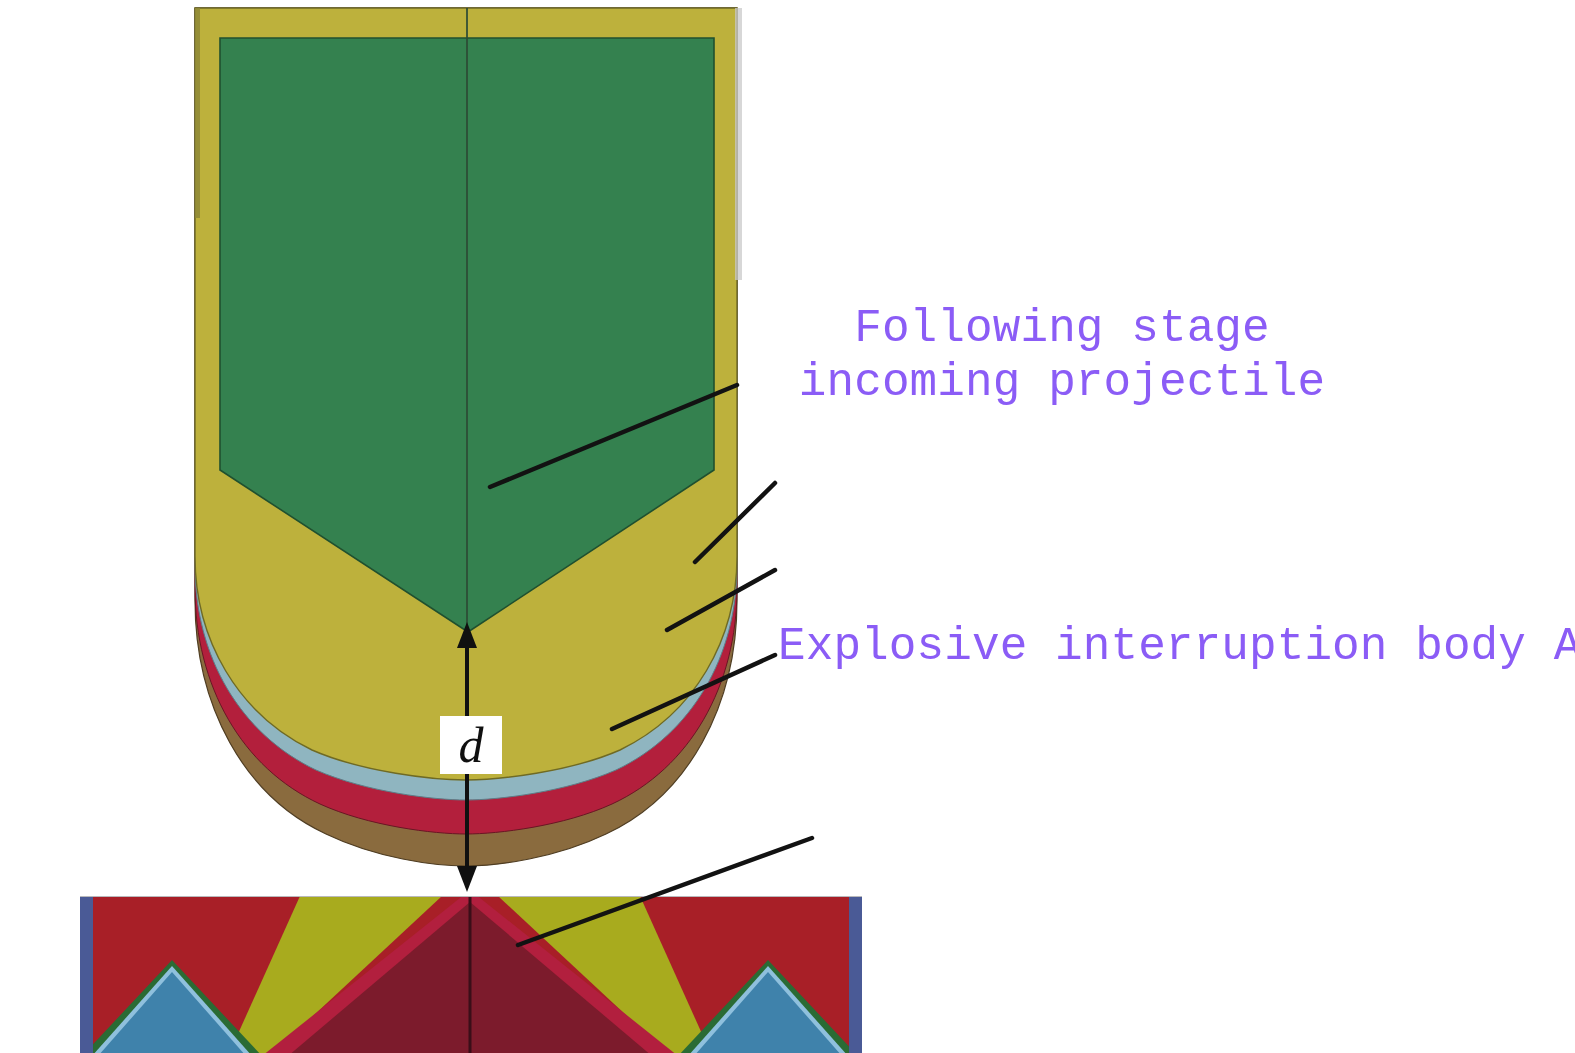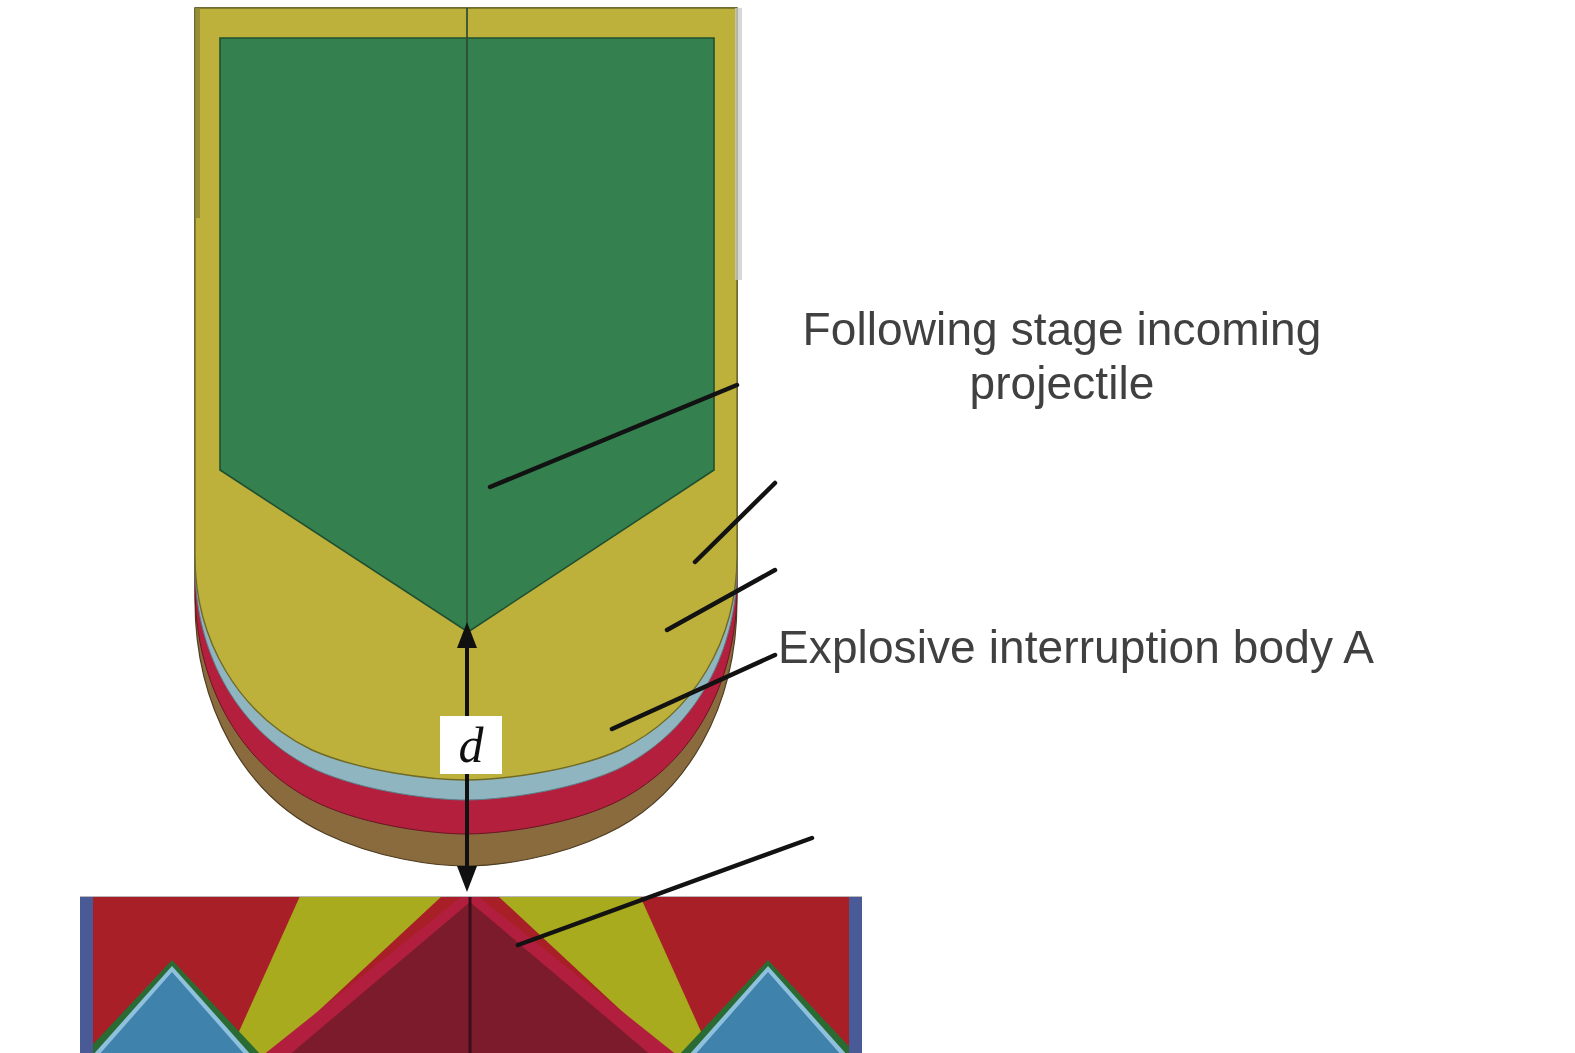--- a/index.html
+++ b/index.html
@@ -19,22 +19,22 @@
   #figure-svg {
     position: absolute;
     left: 0;
     top: 0;
     width: 1575px;
     height: 1053px;
     display: block;
   }
   .callout {
     position: absolute;
-    color: #404040;
-    font-family: Liberation Sans, sans-serif;
+    color: #8b5cf6;
+    font-family: Liberation Mono, monospace;
     font-size: 46px;
     line-height: 1.18;
     white-space: pre;
     letter-spacing: 0.1px;
   }
   #label-following {
     left: 762px;
     top: 302px;
     width: 600px;
     text-align: center;

